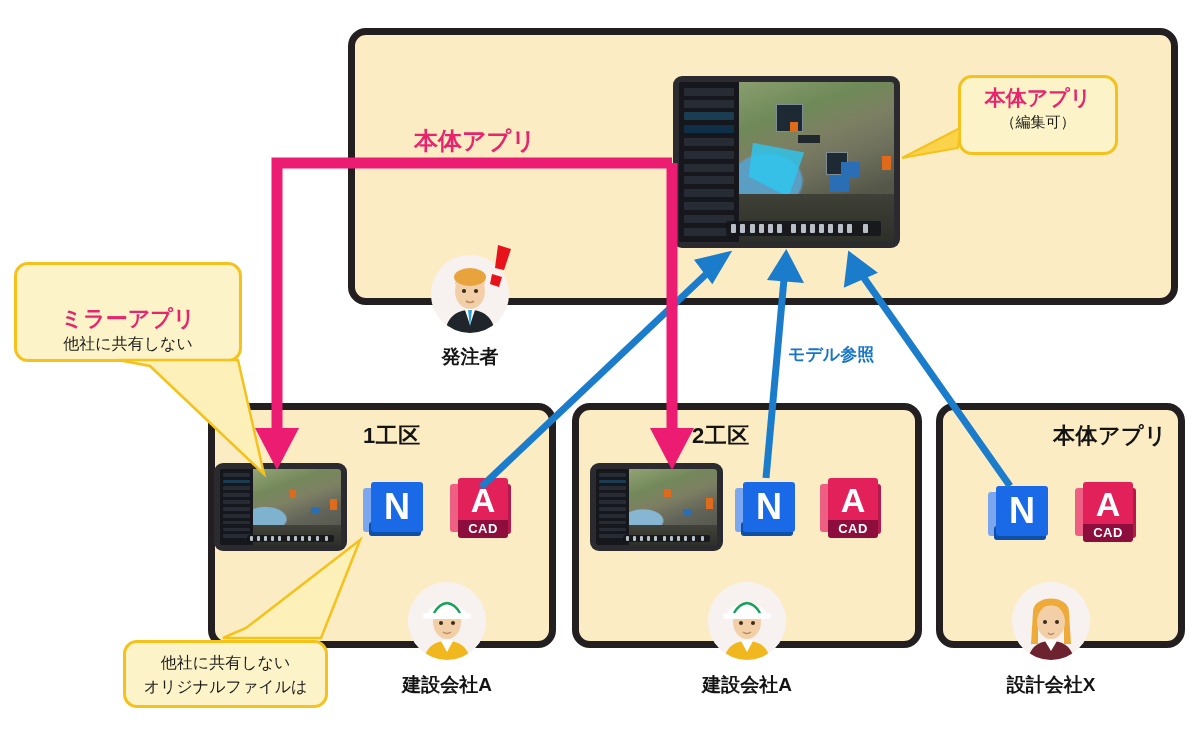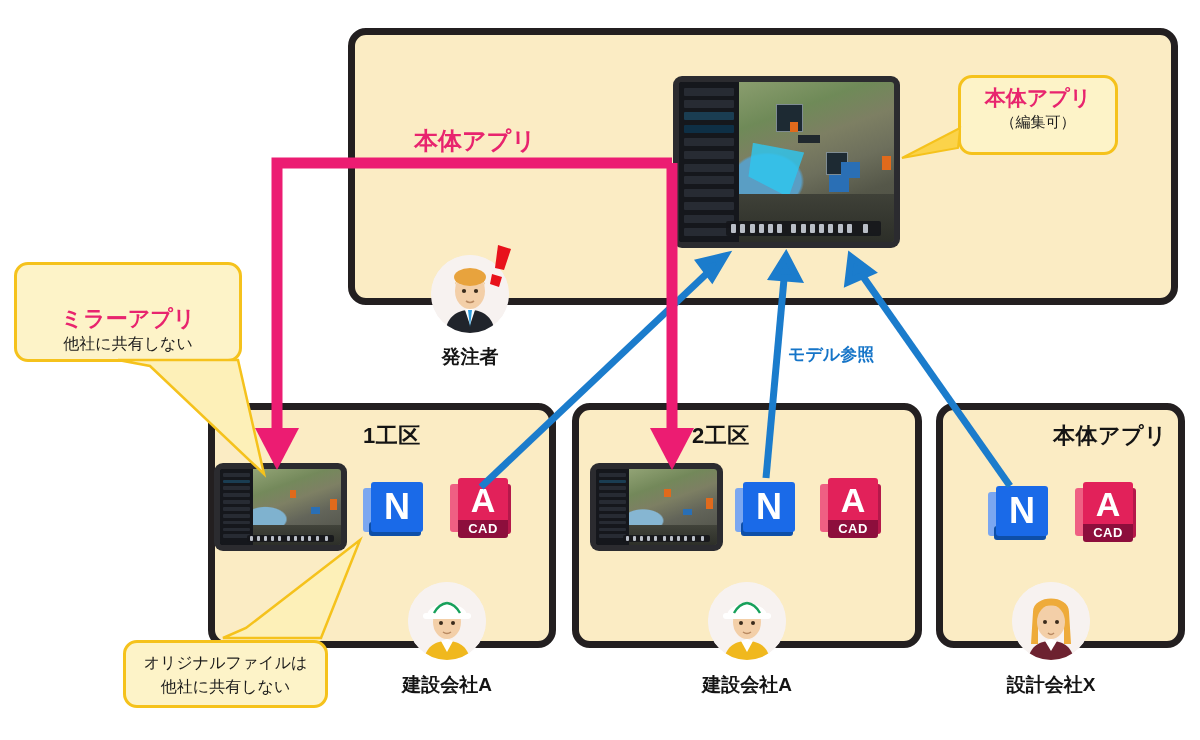--- a/index.html
+++ b/index.html
@@ -285,22 +285,22 @@
     <span class="hl">本体アプリ</span>
     <span class="sub">（編集可）</span>
   </div>
 
   <div class="callout" id="co-mirror">
     <span class="hl">ミラーアプリ</span>
     <span class="sub">他社に共有しない</span>
   </div>
 
   <div class="callout" id="co-orig">
+    <span class="sub">他社に共有しない</span>
     <span class="sub">オリジナルファイルは</span>
-    <span class="sub">他社に共有しない</span>
   </div>
 
   <div class="person" style="left:431px;top:255px;">
     <svg viewBox="0 0 78 78" width="78" height="78">
       <circle cx="39" cy="39" r="39" fill="#f7f2f0"></circle>
       <path d="M14 78 C16 60 28 55 39 55 C50 55 62 60 64 78 Z" fill="#20242b"></path>
       <path d="M34 55 L39 70 L44 55 L39 52 Z" fill="#ffffff"></path>
       <path d="M37 55 L39 72 L41 55 Z" fill="#2f9fe0"></path>
       <ellipse cx="39" cy="36" rx="15" ry="18" fill="#f3cfa8"></ellipse>
       <path d="M24 32 C24 18 54 18 54 32 C54 24 48 17 39 17 C30 17 24 24 24 32 Z" fill="#e8a33d"></path>

